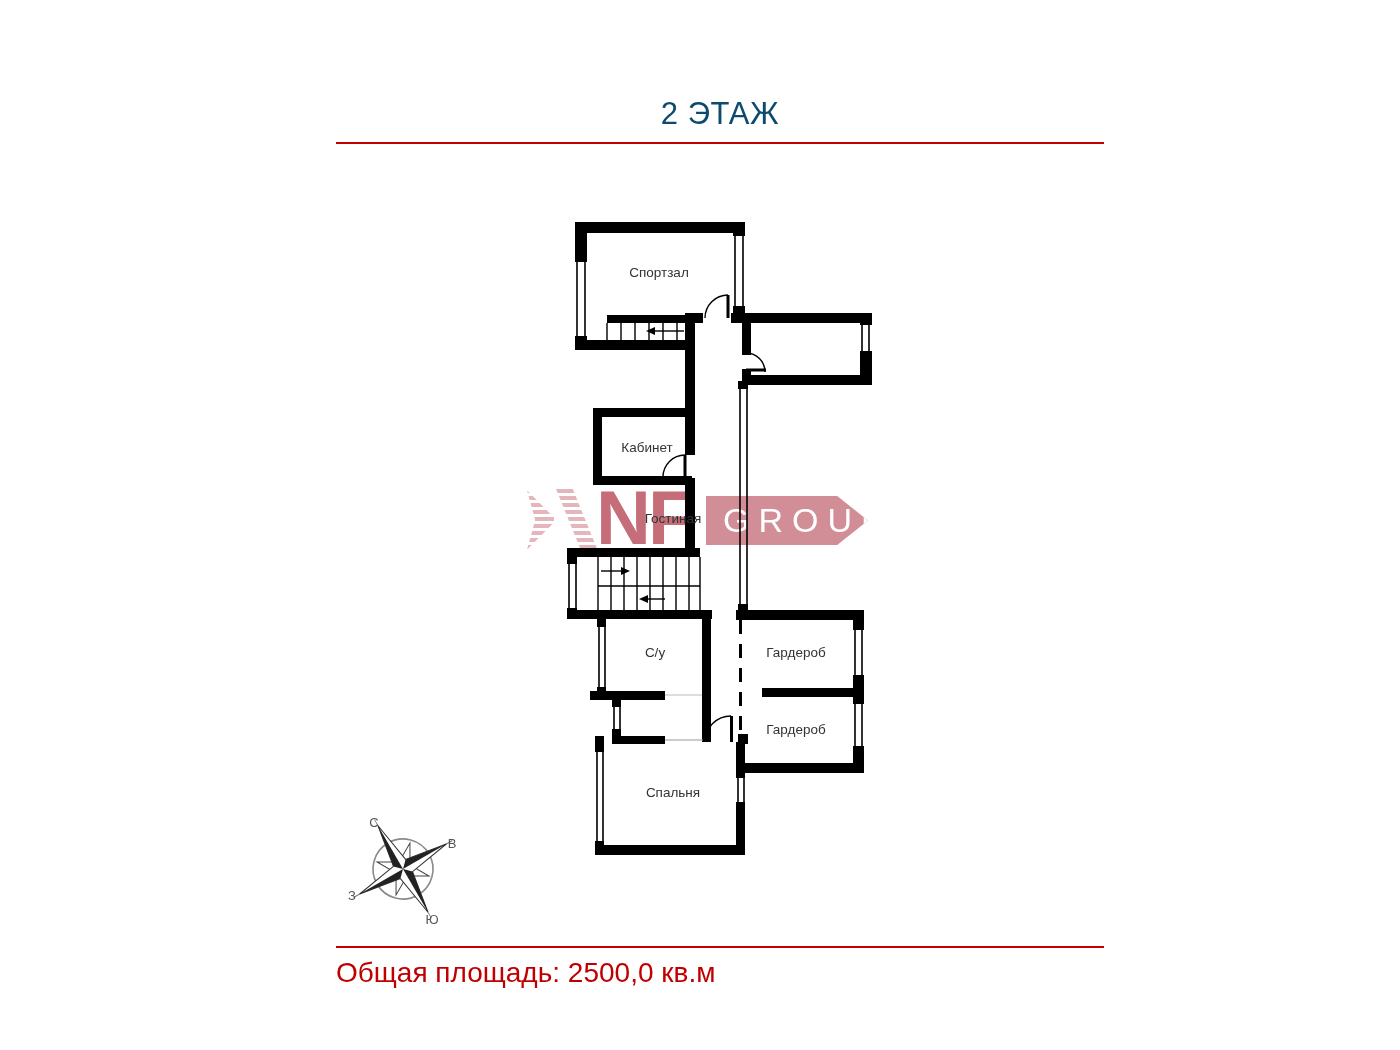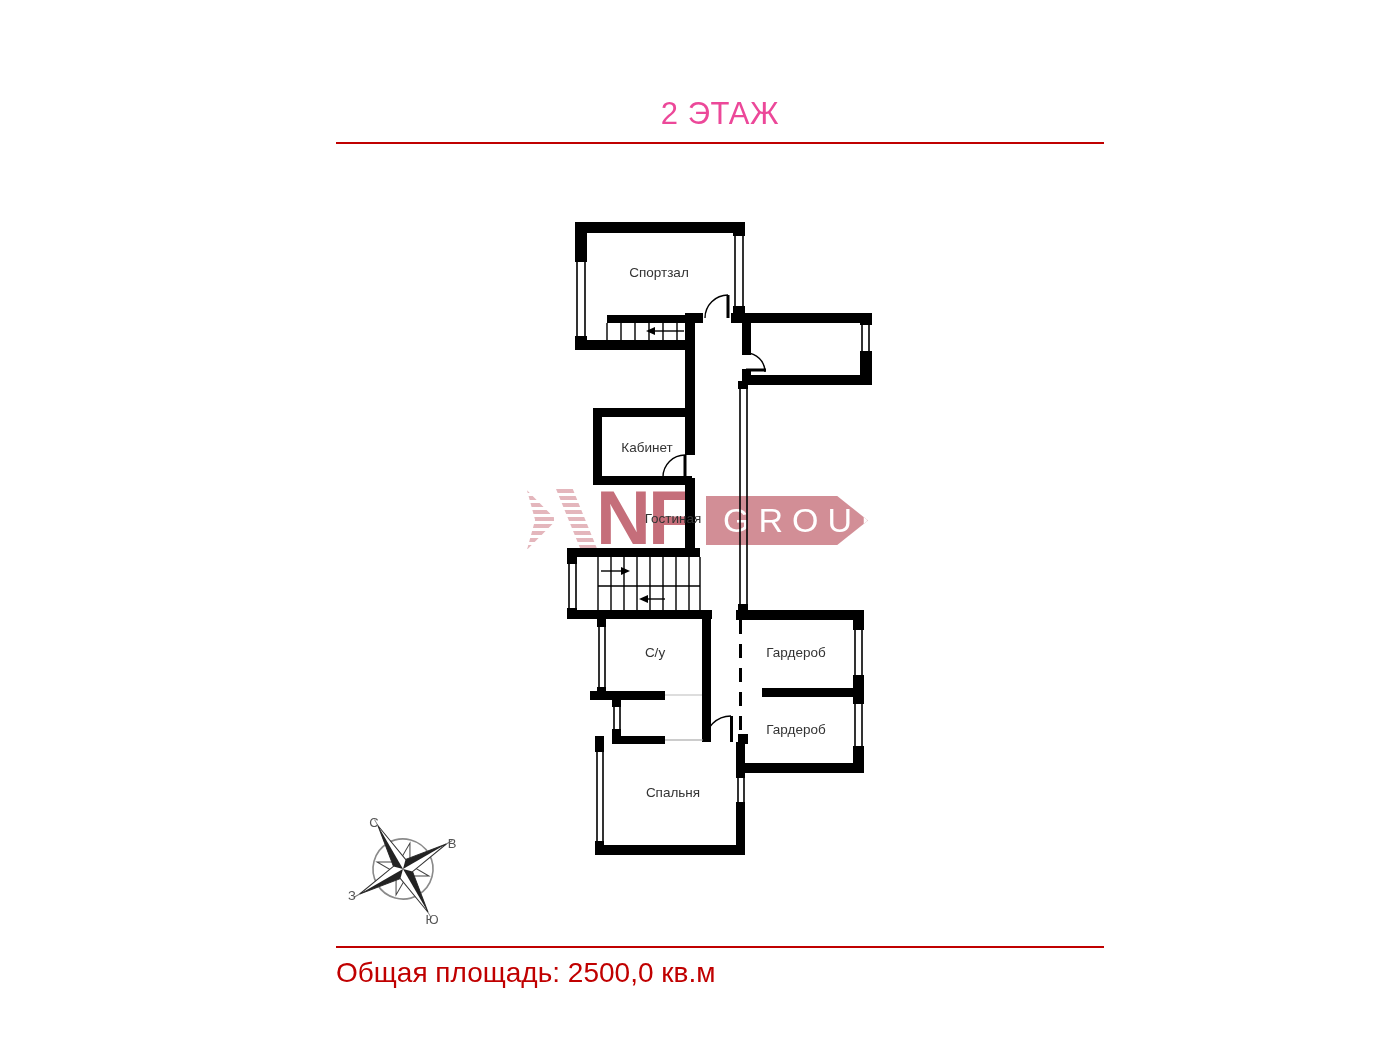--- a/index.html
+++ b/index.html
@@ -1,19 +1,19 @@
 <!DOCTYPE html>
 <html><head>
 <meta charset="utf-8">
 <style>
   html,body{margin:0;padding:0;background:#fff;}
   .canvas{position:relative;width:1400px;height:1050px;background:#fff;overflow:hidden;
           font-family:"Liberation Sans",sans-serif;}
   .title{position:absolute;left:336px;top:96px;width:768px;text-align:center;
-         font-size:31px;line-height:36px;color:#ec4899;letter-spacing:0.5px;}
+         font-size:31px;line-height:36px;color:#0c4a6e;letter-spacing:0.5px;}
   .rule{position:absolute;left:336px;width:768px;height:2px;background:#c00000;}
   .rule-top{top:142px;}
   .rule-bottom{top:946px;}
   .footer{position:absolute;left:336px;top:957px;font-size:28px;color:#c00000;}
   
   .watermark{position:absolute;left:0;top:0;width:1400px;height:1050px;z-index:1;}
   .wm-stripes{position:absolute;
      background:repeating-linear-gradient(to bottom,rgba(201,110,122,0.50) 0 4px,rgba(0,0,0,0) 4px 7px);}
   .wm-a{left:527px;top:489px;width:27px;height:62px;
      clip-path:polygon(0 2%,100% 46%,100% 54%,0 98%,30% 50%);}

